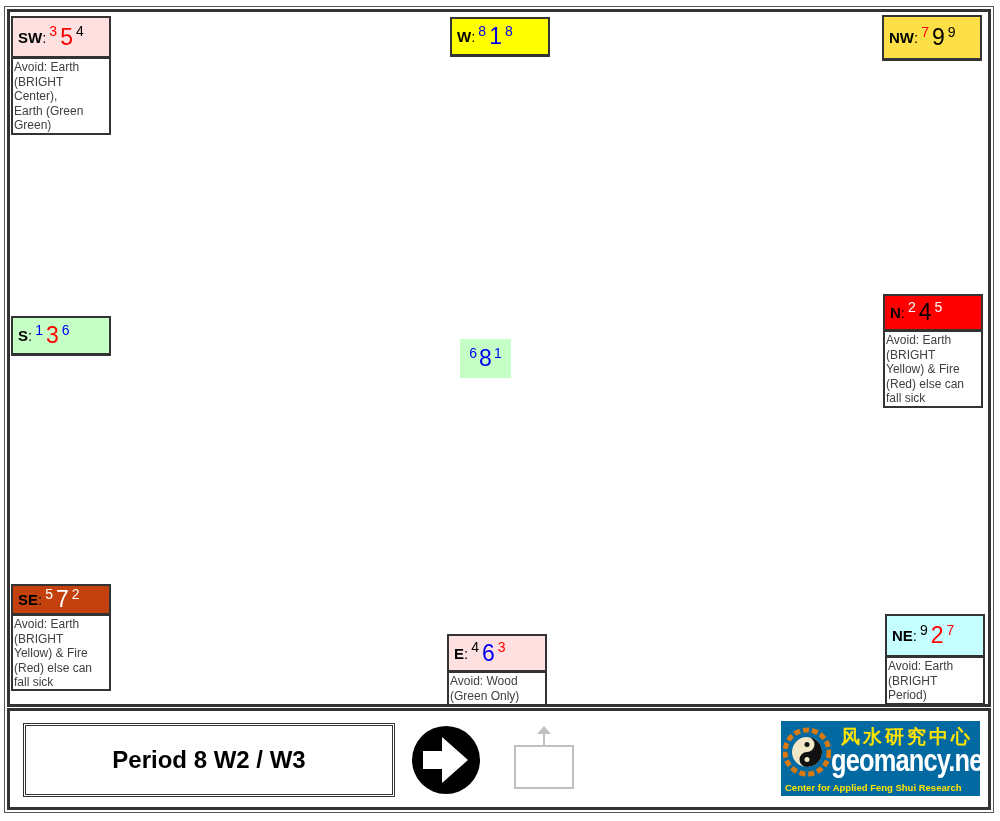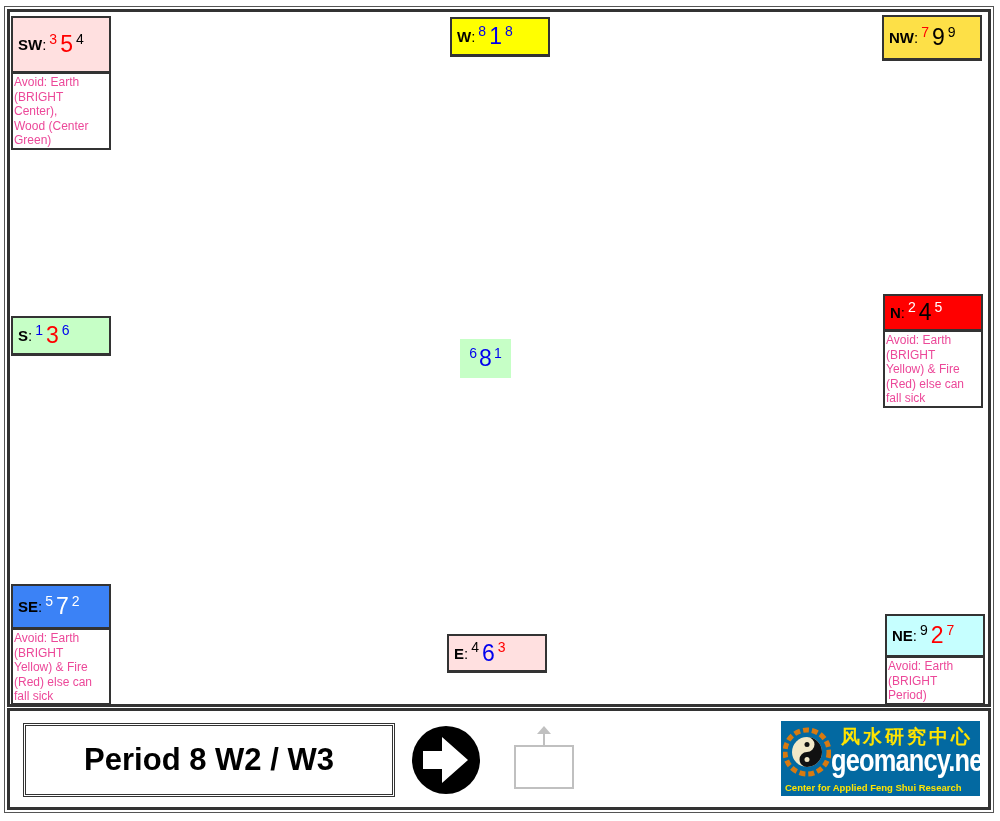--- a/index.html
+++ b/index.html
@@ -1,35 +1,35 @@
 <!DOCTYPE html>
 <html><head>
 <meta charset="utf-8">
 <style>
   html, body { margin:0; padding:0; background:#ffffff; }
   body { width:1000px; height:821px; position:relative; overflow:hidden; font-family:"Liberation Sans", sans-serif; }
   .frame-outer { position:absolute; left:4px; top:6px; width:990px; height:807px; border:1px solid #555; box-sizing:border-box; }
   .frame-main { position:absolute; left:7px; top:9px; width:984px; height:698px; border:3px solid #333; box-sizing:border-box; background:#fff; }
   .frame-footer { position:absolute; left:7px; top:708px; width:984px; height:102px; border:3px solid #333; box-sizing:border-box; background:#fff; }
   .sector { position:absolute; }
-  .sector .head { box-sizing:border-box; border:2px solid #333; border-bottom-width:3px; height:58px; display:flex; align-items:center; padding-left:5px; white-space:nowrap; }
+  .sector .head { box-sizing:border-box; border:2px solid #333; border-bottom-width:3px; height:43px; display:flex; align-items:center; padding-left:5px; white-space:nowrap; }
   .sector .lbl { font-weight:bold; font-size:15px; color:#000; }
   .sector .colon { font-size:15px; color:#000; margin-right:3px; }
   .sector sup { font-size:14px; position:relative; top:-6px; vertical-align:baseline; }
   .sector .big { font-size:23px; margin:0 3px; }
-  .sector .avoid { box-sizing:border-box; border:2px solid #333; border-top:none; background:#fff; color:#ec4899; font-size:12px; line-height:14.5px; padding:1px 1px 0 1px; }
+  .sector .avoid { box-sizing:border-box; border:2px solid #333; border-top:none; background:#fff; color:#404040; font-size:12px; line-height:14.5px; padding:1px 1px 0 1px; }
   .c-red { color:#ff0000; }
   .c-blue { color:#0000ee; }
   .c-black { color:#000; }
   .c-white { color:#fff; }
   .center { position:absolute; left:460px; top:339px; width:51px; height:39px; background:#c6ffc6; display:flex; align-items:center; justify-content:center; }
   .center sup { font-size:14px; position:relative; top:-6px; vertical-align:baseline; color:#0000ee; }
   .center .big { font-size:23px; color:#0000ee; margin:0 2px; }
   .title-box { position:absolute; left:23px; top:723px; width:372px; height:74px; border:3px double #333; box-sizing:border-box; display:flex; align-items:center; justify-content:center; }
-  .title-box span { font-size:31px; font-weight:bold; color:#000; }
+  .title-box span { font-size:24px; font-weight:bold; color:#000; }
   .next-btn { position:absolute; left:411px; top:725px; width:70px; height:70px; cursor:pointer; }
   .up-btn { position:absolute; left:513px; top:724px; width:62px; height:66px; cursor:pointer; }
   .logo { position:absolute; left:781px; top:721px; width:199px; height:75px; background:#0369a1; overflow:hidden; }
   .logo .cn { position:absolute; left:60px; top:3px; font-size:19px; color:#ffe400; font-weight:bold; letter-spacing:3px; font-family:"DejaVu Serif", serif; }
   .logo .net { position:absolute; left:50px; top:22px; font-size:31px; color:#fff; font-weight:bold; letter-spacing:-1px; transform:scaleX(0.82); transform-origin:left; font-family:"Liberation Sans", sans-serif; }
   .logo .sub { position:absolute; left:4px; top:61px; font-size:9.5px; color:#ffe400; font-weight:bold; white-space:nowrap;text-align:right; }
 </style>
 </head>
 <body>
 
@@ -41,21 +41,21 @@
     <span class="lbl">SW</span>
       <span class="colon">:</span>
     <sup class="c-red">3</sup>
     <span class="big c-red">5</span>
     <sup class="c-black">4</sup>
   </div>
   <div class="avoid" style="height:76px;">
     <div>Avoid: Earth</div>
     <div>(BRIGHT</div>
     <div>Center),</div>
-    <div>Wood (Center</div>
+    <div>Earth (Green</div>
     <div>Green)</div>
   </div>
 </div>
 
 <div class="sector" style="left:450px;top:17px;width:100px;">
   <div class="head" style="background:#ffff00;height:40px;">
     <span class="lbl">W</span>
       <span class="colon">:</span>
     <sup class="c-blue">8</sup>
     <span class="big c-blue">1</span>
@@ -100,21 +100,21 @@
   <div class="avoid" style="height:76px;">
     <div>Avoid: Earth</div>
     <div>(BRIGHT</div>
     <div>Yellow) &amp; Fire</div>
     <div>(Red) else can</div>
     <div>fall sick</div>
   </div>
 </div>
 
 <div class="sector" style="left:11px;top:584px;width:100px;">
-  <div class="head" style="background:#3b82f6;height:46px;">
+  <div class="head" style="background:#c2410c;height:32px;">
     <span class="lbl">SE</span>
       <span class="colon">:</span>
     <sup class="c-white">5</sup>
     <span class="big c-white">7</span>
     <sup class="c-white">2</sup>
   </div>
   <div class="avoid" style="height:75px;">
     <div>Avoid: Earth</div>
     <div>(BRIGHT</div>
     <div>Yellow) &amp; Fire</div>
@@ -123,20 +123,24 @@
   </div>
 </div>
 
 <div class="sector" style="left:447px;top:634px;width:100px;">
   <div class="head" style="background:#ffe0e0;height:39px;">
     <span class="lbl">E</span>
       <span class="colon">:</span>
     <sup class="c-black">4</sup>
     <span class="big c-blue">6</span>
     <sup class="c-red">3</sup>
+  </div>
+  <div class="avoid" style="height:33px;">
+    <div>Avoid: Wood</div>
+    <div>(Green Only)</div>
   </div>
 </div>
 
 <div class="sector" style="left:885px;top:614px;width:100px;">
   <div class="head" style="background:#c6ffff;height:44px;">
     <span class="lbl">NE</span>
       <span class="colon">:</span>
     <sup class="c-black">9</sup>
     <span class="big c-red">2</span>
     <sup class="c-red">7</sup>

